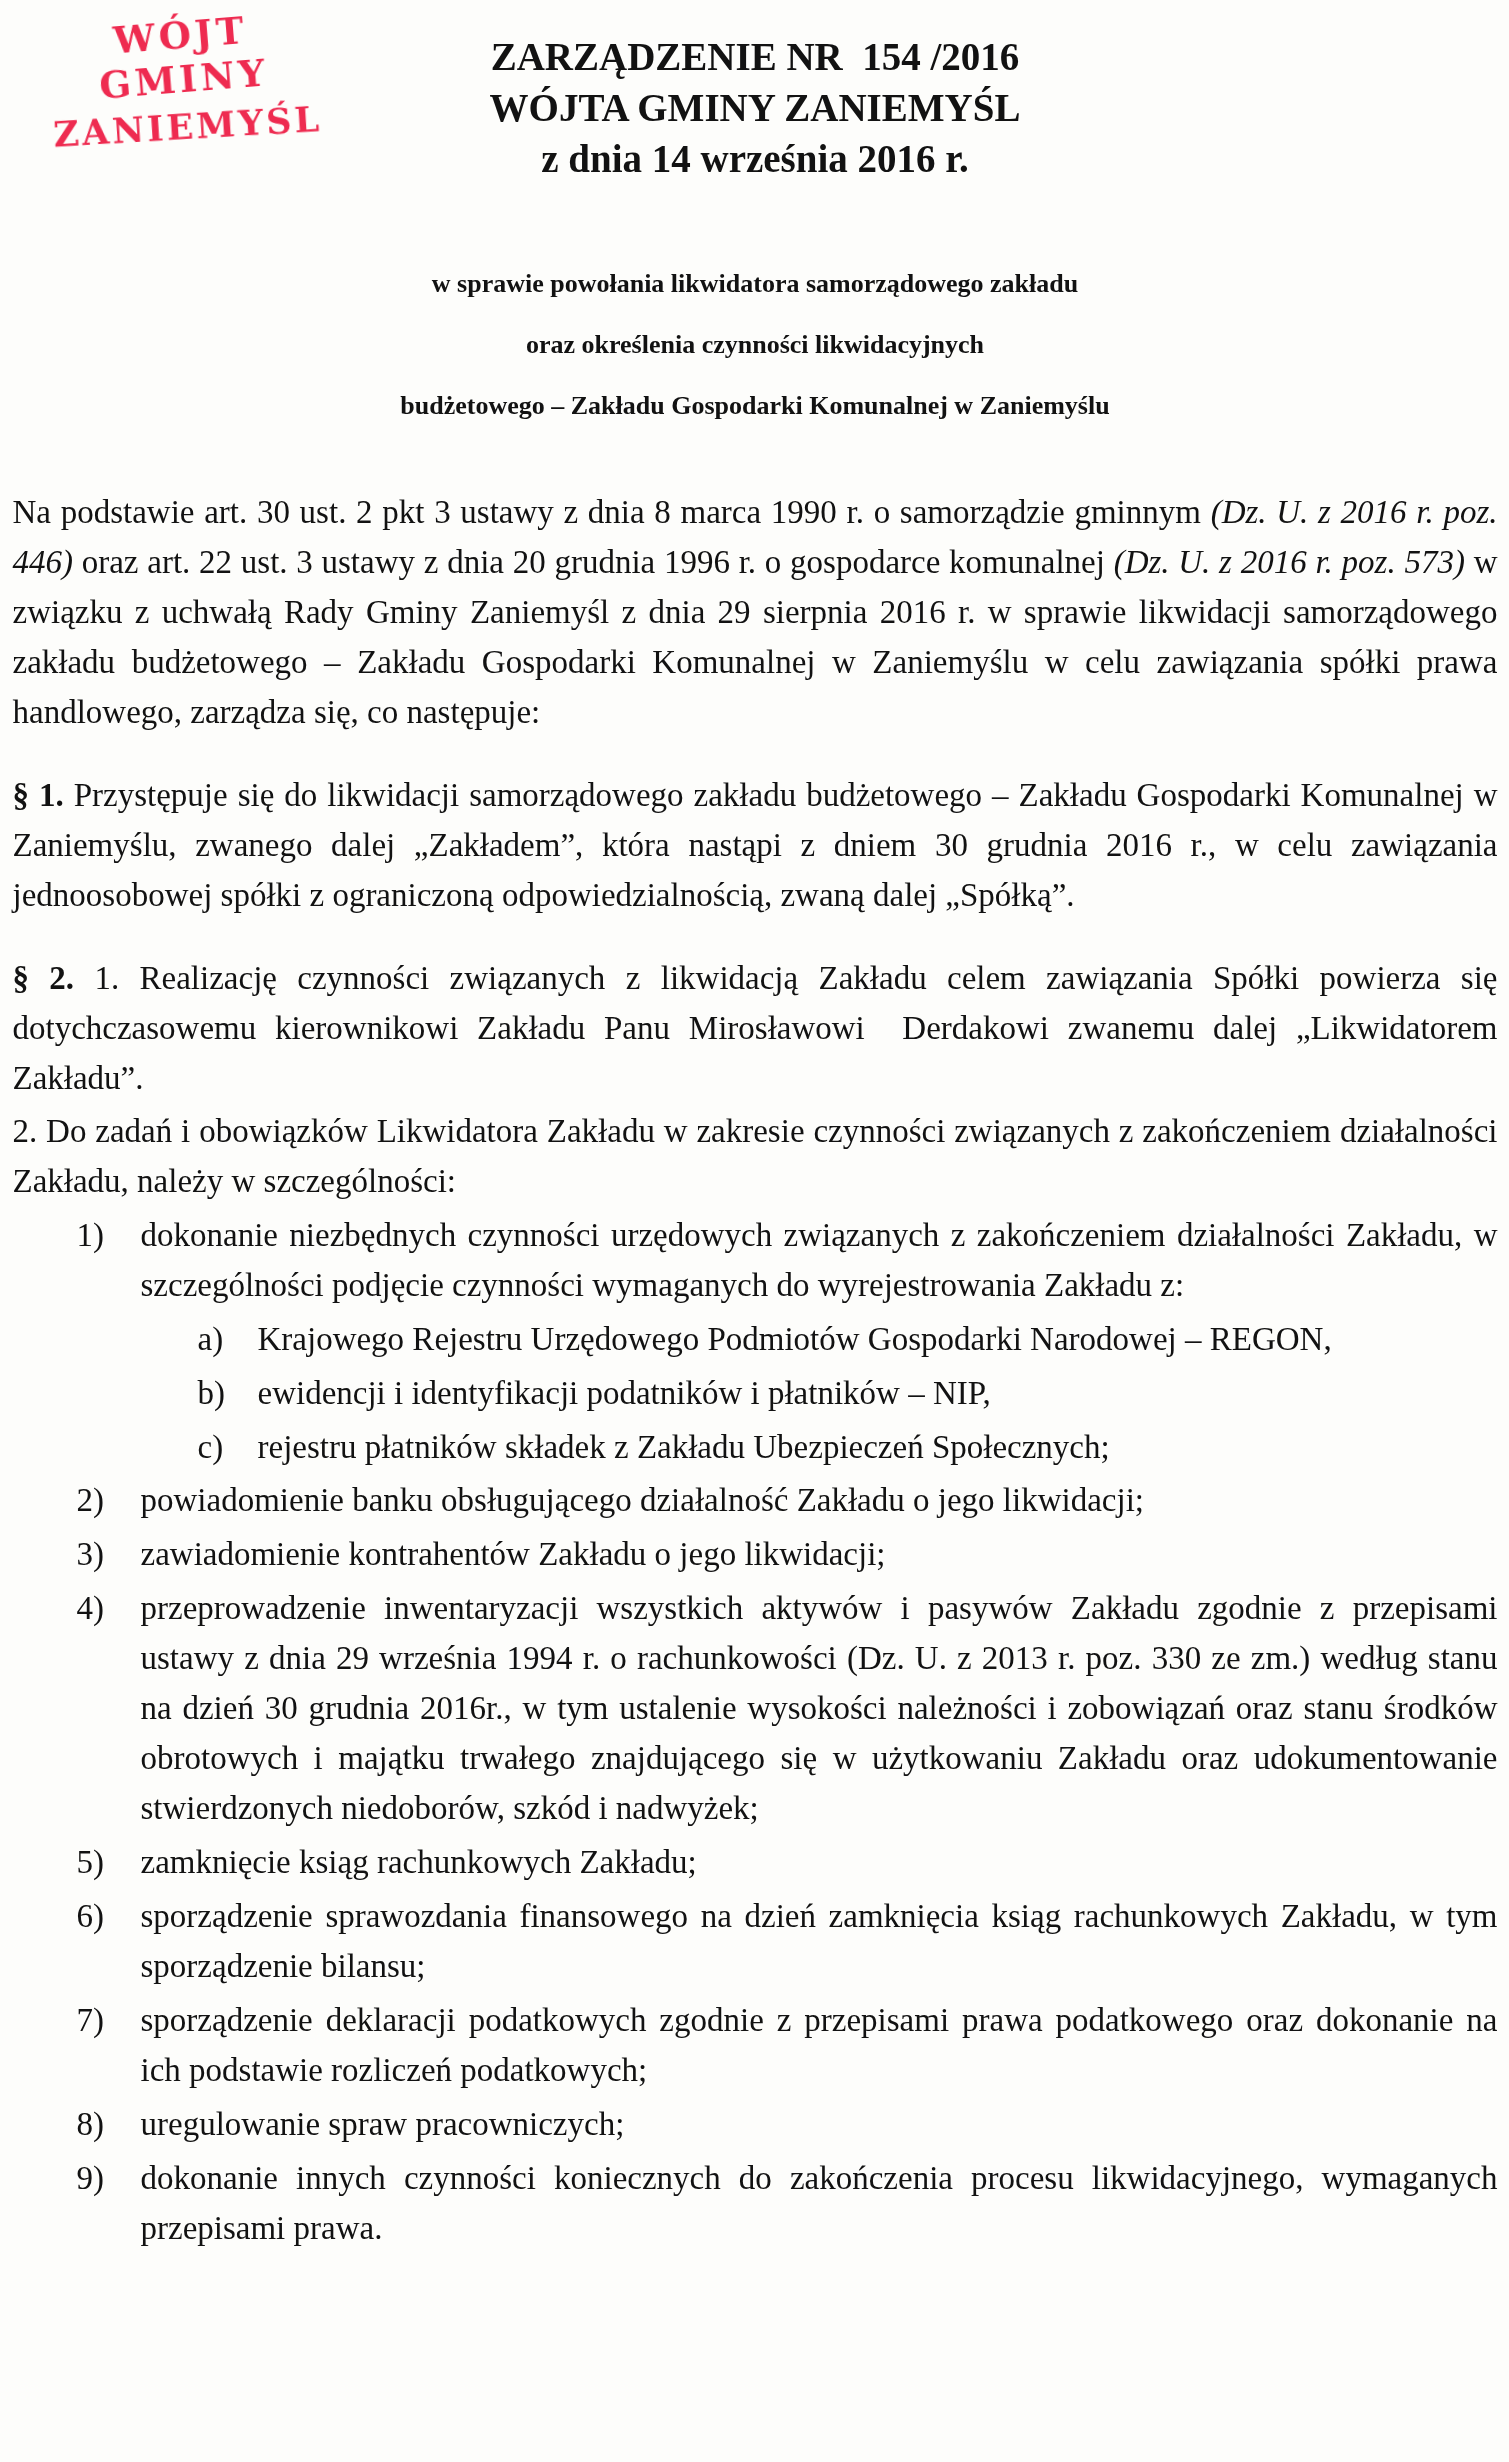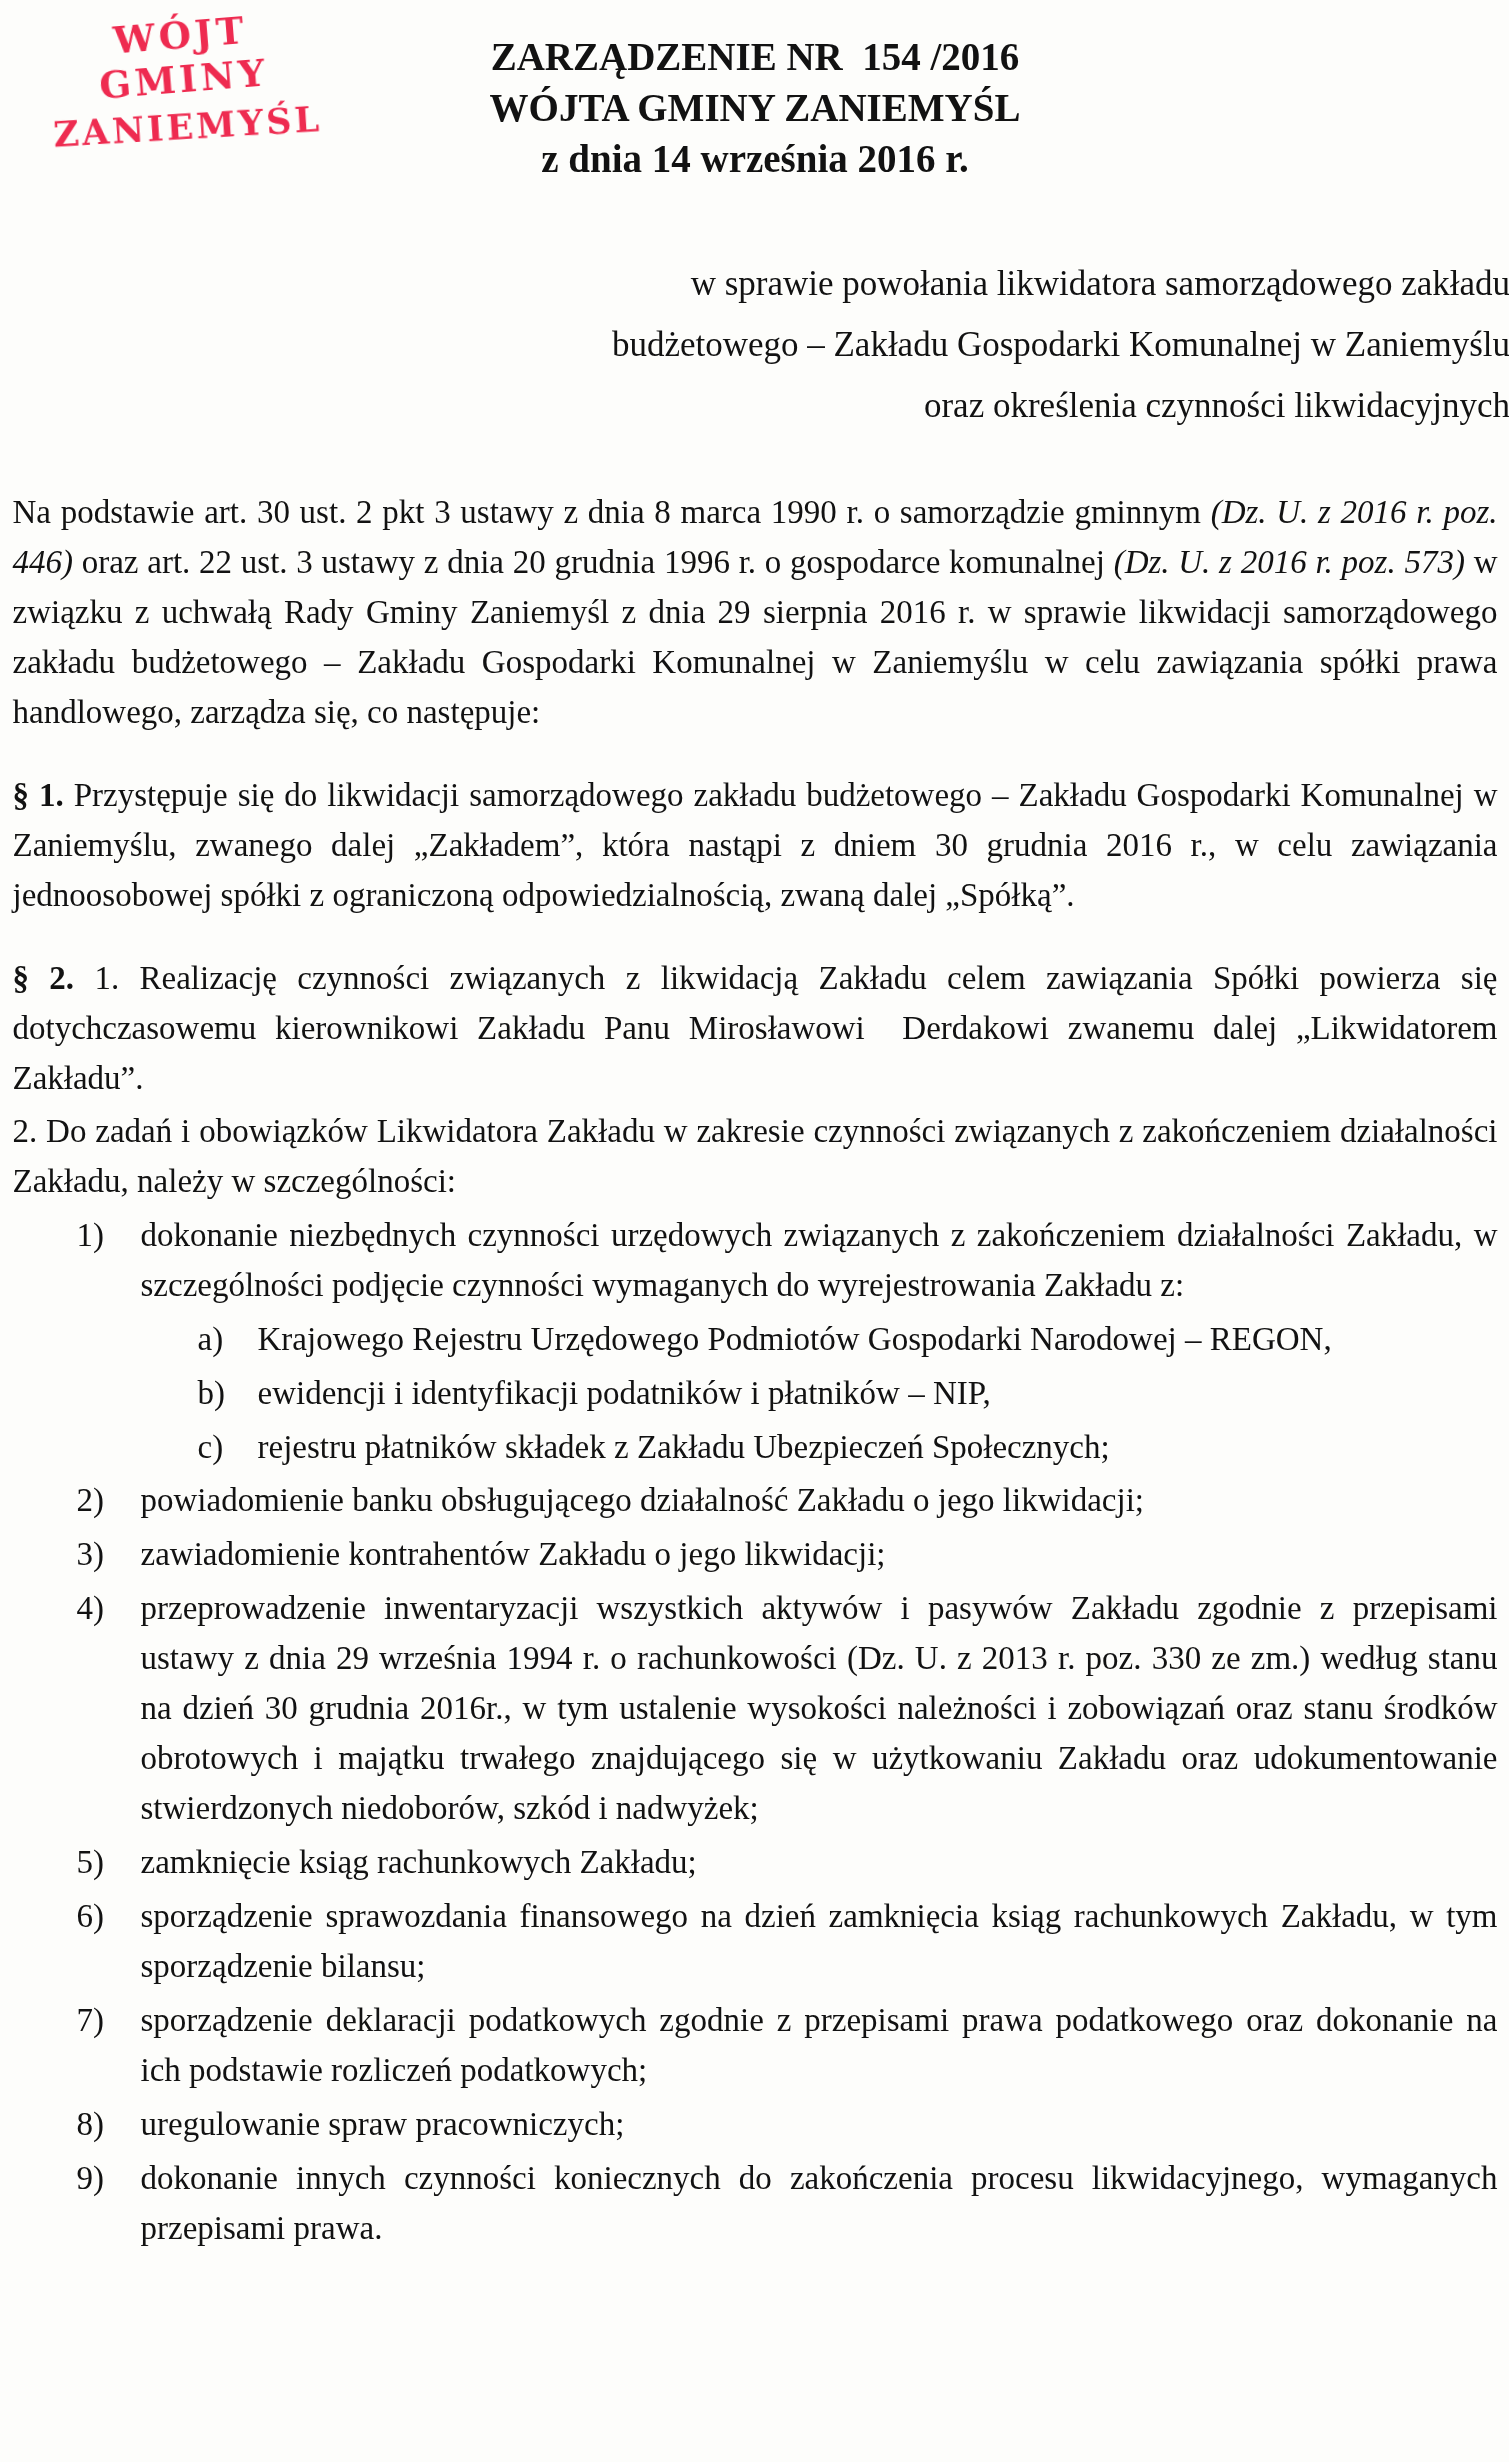--- a/index.html
+++ b/index.html
@@ -31,23 +31,23 @@
   .title-block {
     padding-top: 31px;
     text-align: center;
     font-weight: bold;
     font-size: 39px;
     line-height: 51px;
   }
   
   .subject-block {
     margin-top: 69px;
-    text-align: right;
-    font-weight: normal;
-    font-size: 35px;
+    text-align: center;
+    font-weight: bold;
+    font-size: 26px;
     line-height: 61px;
   }
   
   .content { padding: 0 12.5px; }
   .par {
     margin: 0;
     font-size: 33px;
     line-height: 50px;
     text-align: justify;
   }
@@ -88,22 +88,22 @@
   </div>
 
   <div class="title-block">
     <div>ZARZĄDZENIE NR&nbsp; 154 /2016</div>
     <div>WÓJTA GMINY ZANIEMYŚL</div>
     <div>z dnia 14 września 2016 r.</div>
   </div>
 
   <div class="subject-block">
     <div>w sprawie powołania likwidatora samorządowego zakładu</div>
+    <div>oraz określenia czynności likwidacyjnych</div>
     <div>budżetowego – Zakładu Gospodarki Komunalnej w Zaniemyślu</div>
-    <div>oraz określenia czynności likwidacyjnych</div>
   </div>
 
   <div class="content">
 
     <p class="par legal-par"><span>Na podstawie art. 30 ust. 2 pkt 3 ustawy z dnia 8 marca 1990 r. o samorządzie gminnym </span><span class="ref">(Dz. U. z 2016 r. poz. 446)</span><span> oraz art. 22 ust. 3 ustawy z dnia 20 grudnia 1996 r. o gospodarce komunalnej </span><span class="ref">(Dz. U. z 2016 r. poz. 573)</span><span> w związku z uchwałą Rady Gminy Zaniemyśl z dnia 29 sierpnia 2016 r. w sprawie likwidacji samorządowego zakładu budżetowego – Zakładu Gospodarki Komunalnej w Zaniemyślu w celu zawiązania spółki prawa handlowego, zarządza się, co następuje:</span></p>
 
     <p class="par section-par"><span class="marker">§ 1.</span><span> Przystępuje się do likwidacji samorządowego zakładu budżetowego – Zakładu Gospodarki Komunalnej w Zaniemyślu, zwanego dalej „Zakładem”, która nastąpi z dniem 30 grudnia 2016 r., w&nbsp;celu zawiązania jednoosobowej spółki z ograniczoną odpowiedzialnością, zwaną dalej „Spółką”.</span></p>
 
     <p class="par section-par"><span class="marker">§ 2.</span><span> 1. Realizację czynności związanych z likwidacją Zakładu celem zawiązania Spółki powierza się dotychczasowemu kierownikowi Zakładu Panu Mirosławowi&nbsp; Derdakowi zwanemu dalej „Likwidatorem Zakładu”.</span></p>
 

